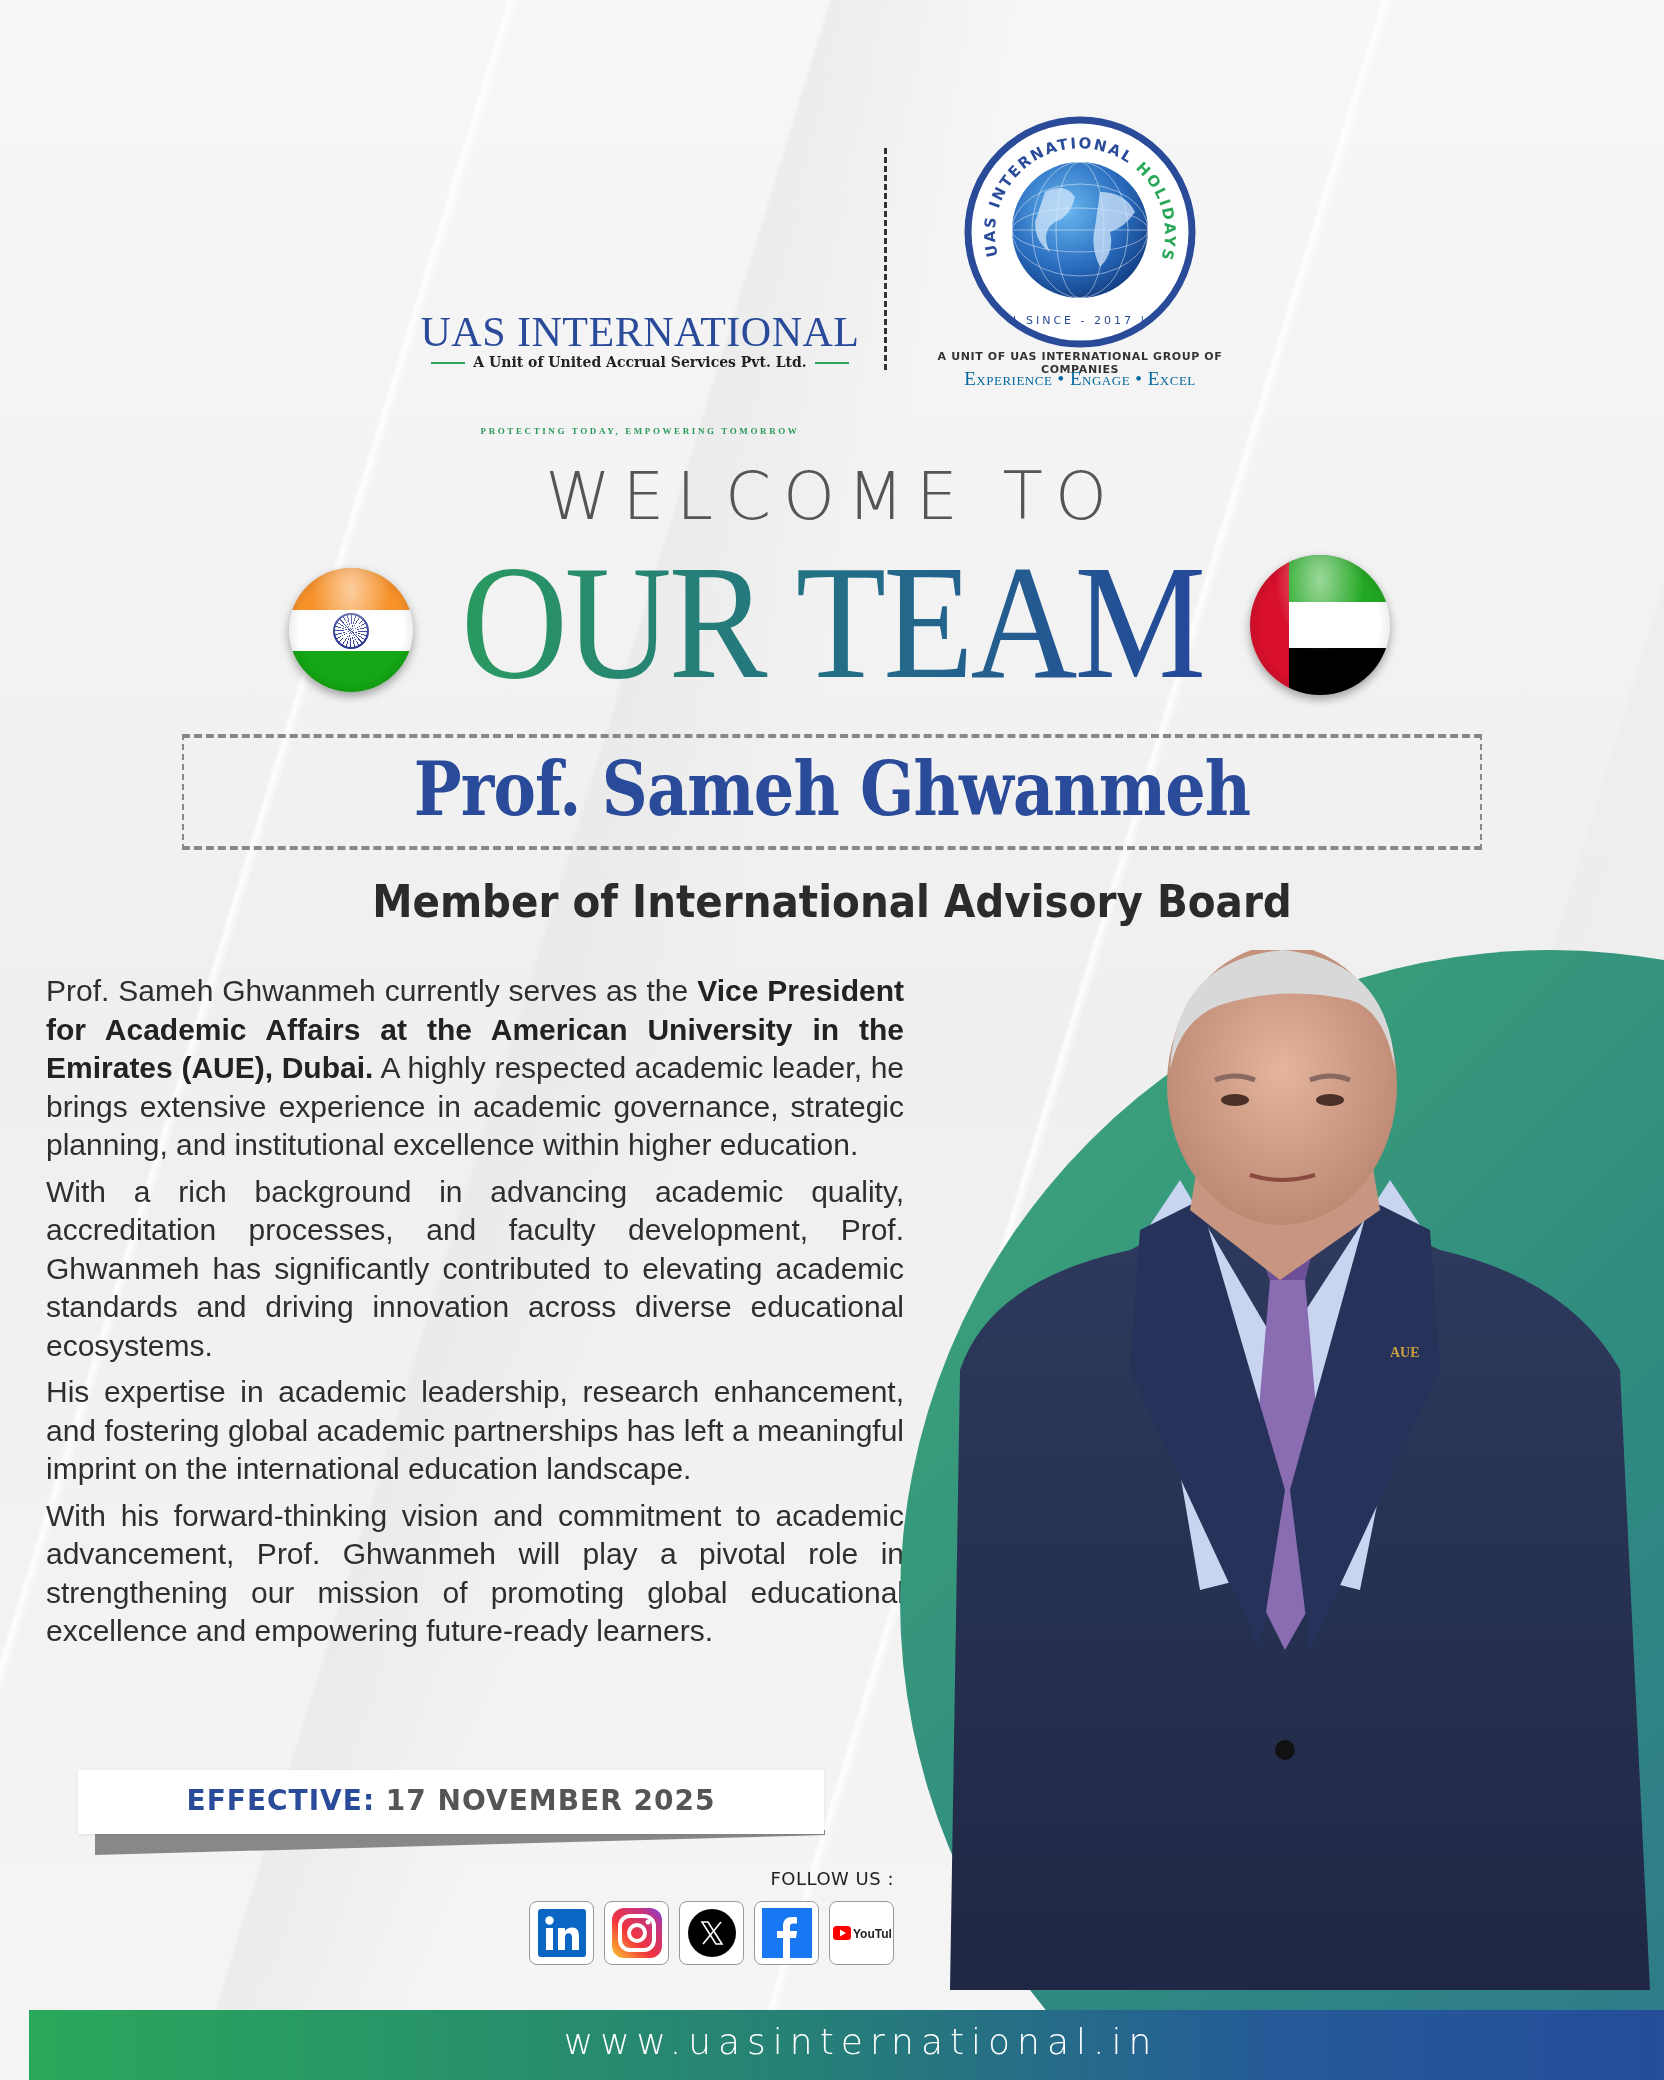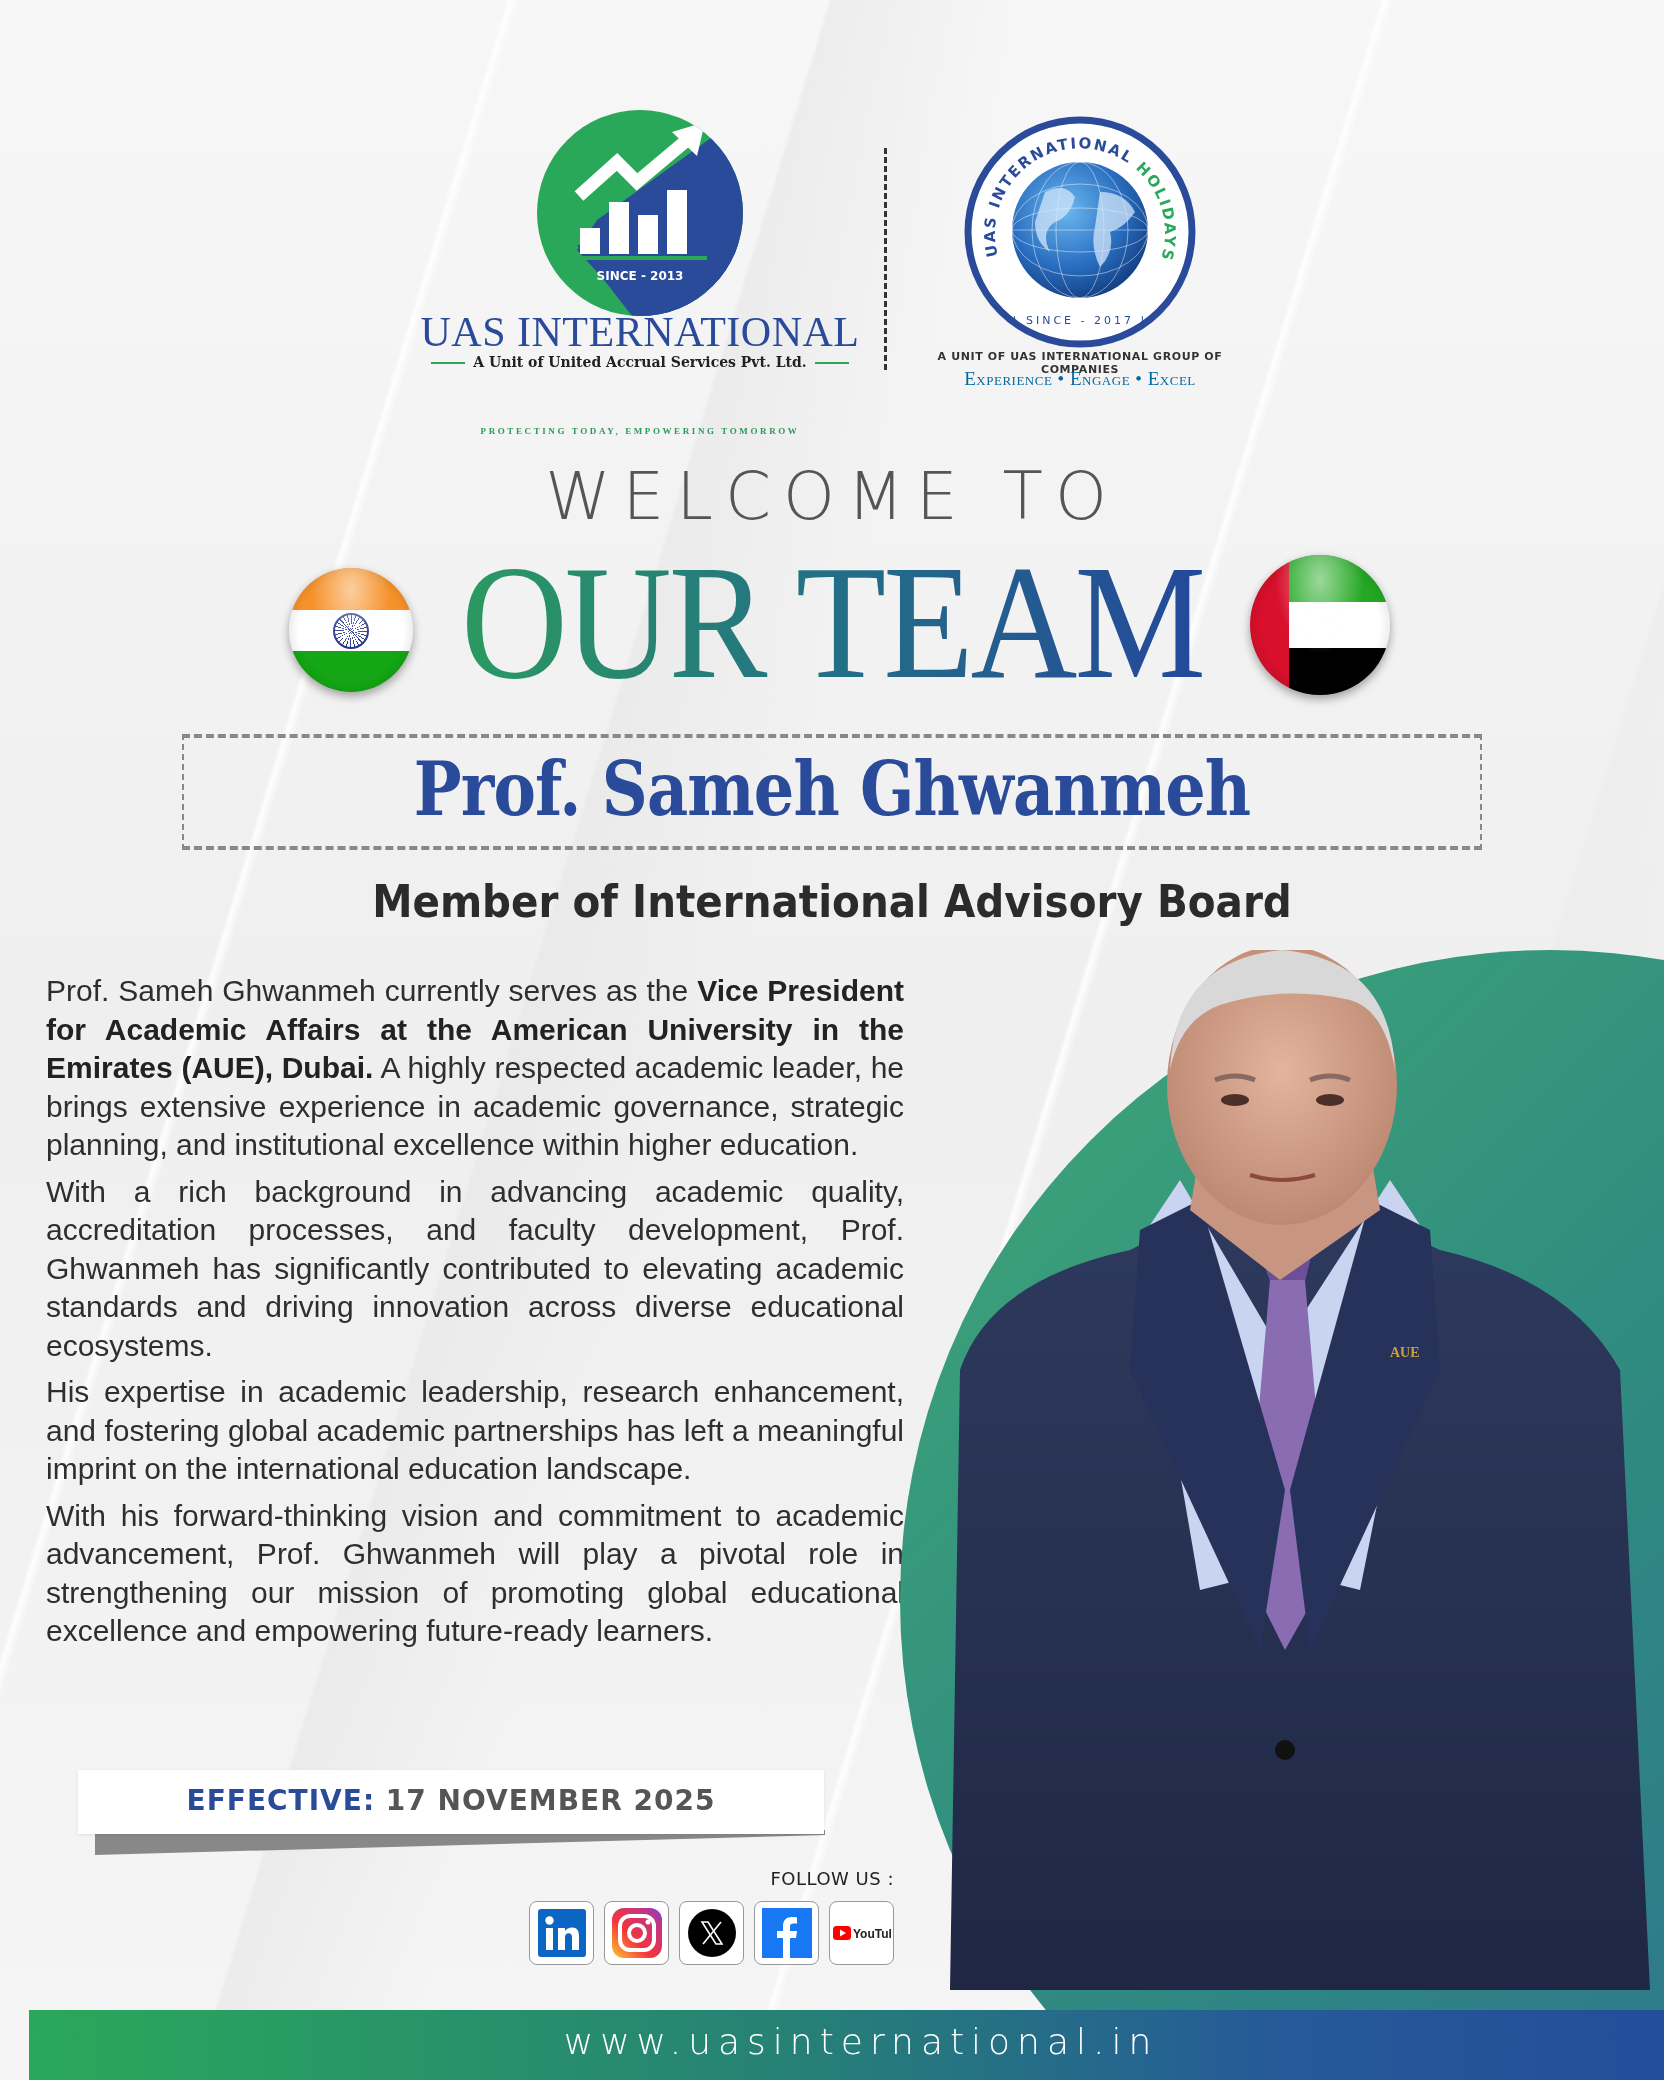--- a/index.html
+++ b/index.html
@@ -78,34 +78,20 @@
   
   #footer { left: 0; top: 2010px; width: 1664px; height: 70px; background: linear-gradient(90deg, #2aa85a 0%, #268275 45%, #255a98 75%, #244c9a 100%); margin-left: 29px; }
   #footer-url { position: absolute; left: 0; top: 11px; width: 100%; text-align: center; font-family: "DejaVu Sans", sans-serif; font-weight: 300; font-size: 36px; color: #fff; letter-spacing: 7px; }
 </style>
 </head>
 <body>
 
 <div class="bg"></div>
 
 <div id="logo1" class="abs">
-  <div id="logo1-circle">
-    <svg width="206" height="206" viewBox="0 0 206 206">
-      <polygon points="60,110 185,20 206,60 206,206 100,206 40,140" fill="#2a4a9a"></polygon>
-      <polygon points="40,135 206,135 206,206 95,206" fill="#2a4a9a"></polygon>
-      <rect x="43" y="118" width="20" height="26" fill="#fff"></rect>
-      <rect x="72" y="92" width="20" height="52" fill="#fff"></rect>
-      <rect x="101" y="105" width="20" height="39" fill="#fff"></rect>
-      <rect x="130" y="80" width="20" height="64" fill="#fff"></rect>
-      <polyline points="42,86 80,52 100,72 150,30" fill="none" stroke="#fff" stroke-width="13"></polyline>
-      <polygon points="135,22 168,12 160,46" fill="#fff"></polygon>
-      <rect x="40" y="146" width="130" height="4" fill="#2aa85a"></rect>
-      <text x="103" y="170" text-anchor="middle" font-family="DejaVu Sans, sans-serif" font-weight="bold" font-size="12" fill="#fff">SINCE - 2013</text>
-    </svg>
-  </div>
   <div id="logo1-title">UAS INTERNATIONAL</div>
   <div id="logo1-sub"><span>A Unit of United Accrual Services Pvt. Ltd.</span></div>
   <div id="logo1-tag">PROTECTING TODAY, EMPOWERING TOMORROW</div>
 </div>
 
 <div id="logo-divider" class="abs"></div>
 
 <div id="logo2" class="abs">
   <div id="logo2-ring">
     <svg width="240" height="240" viewBox="0 0 240 240">

